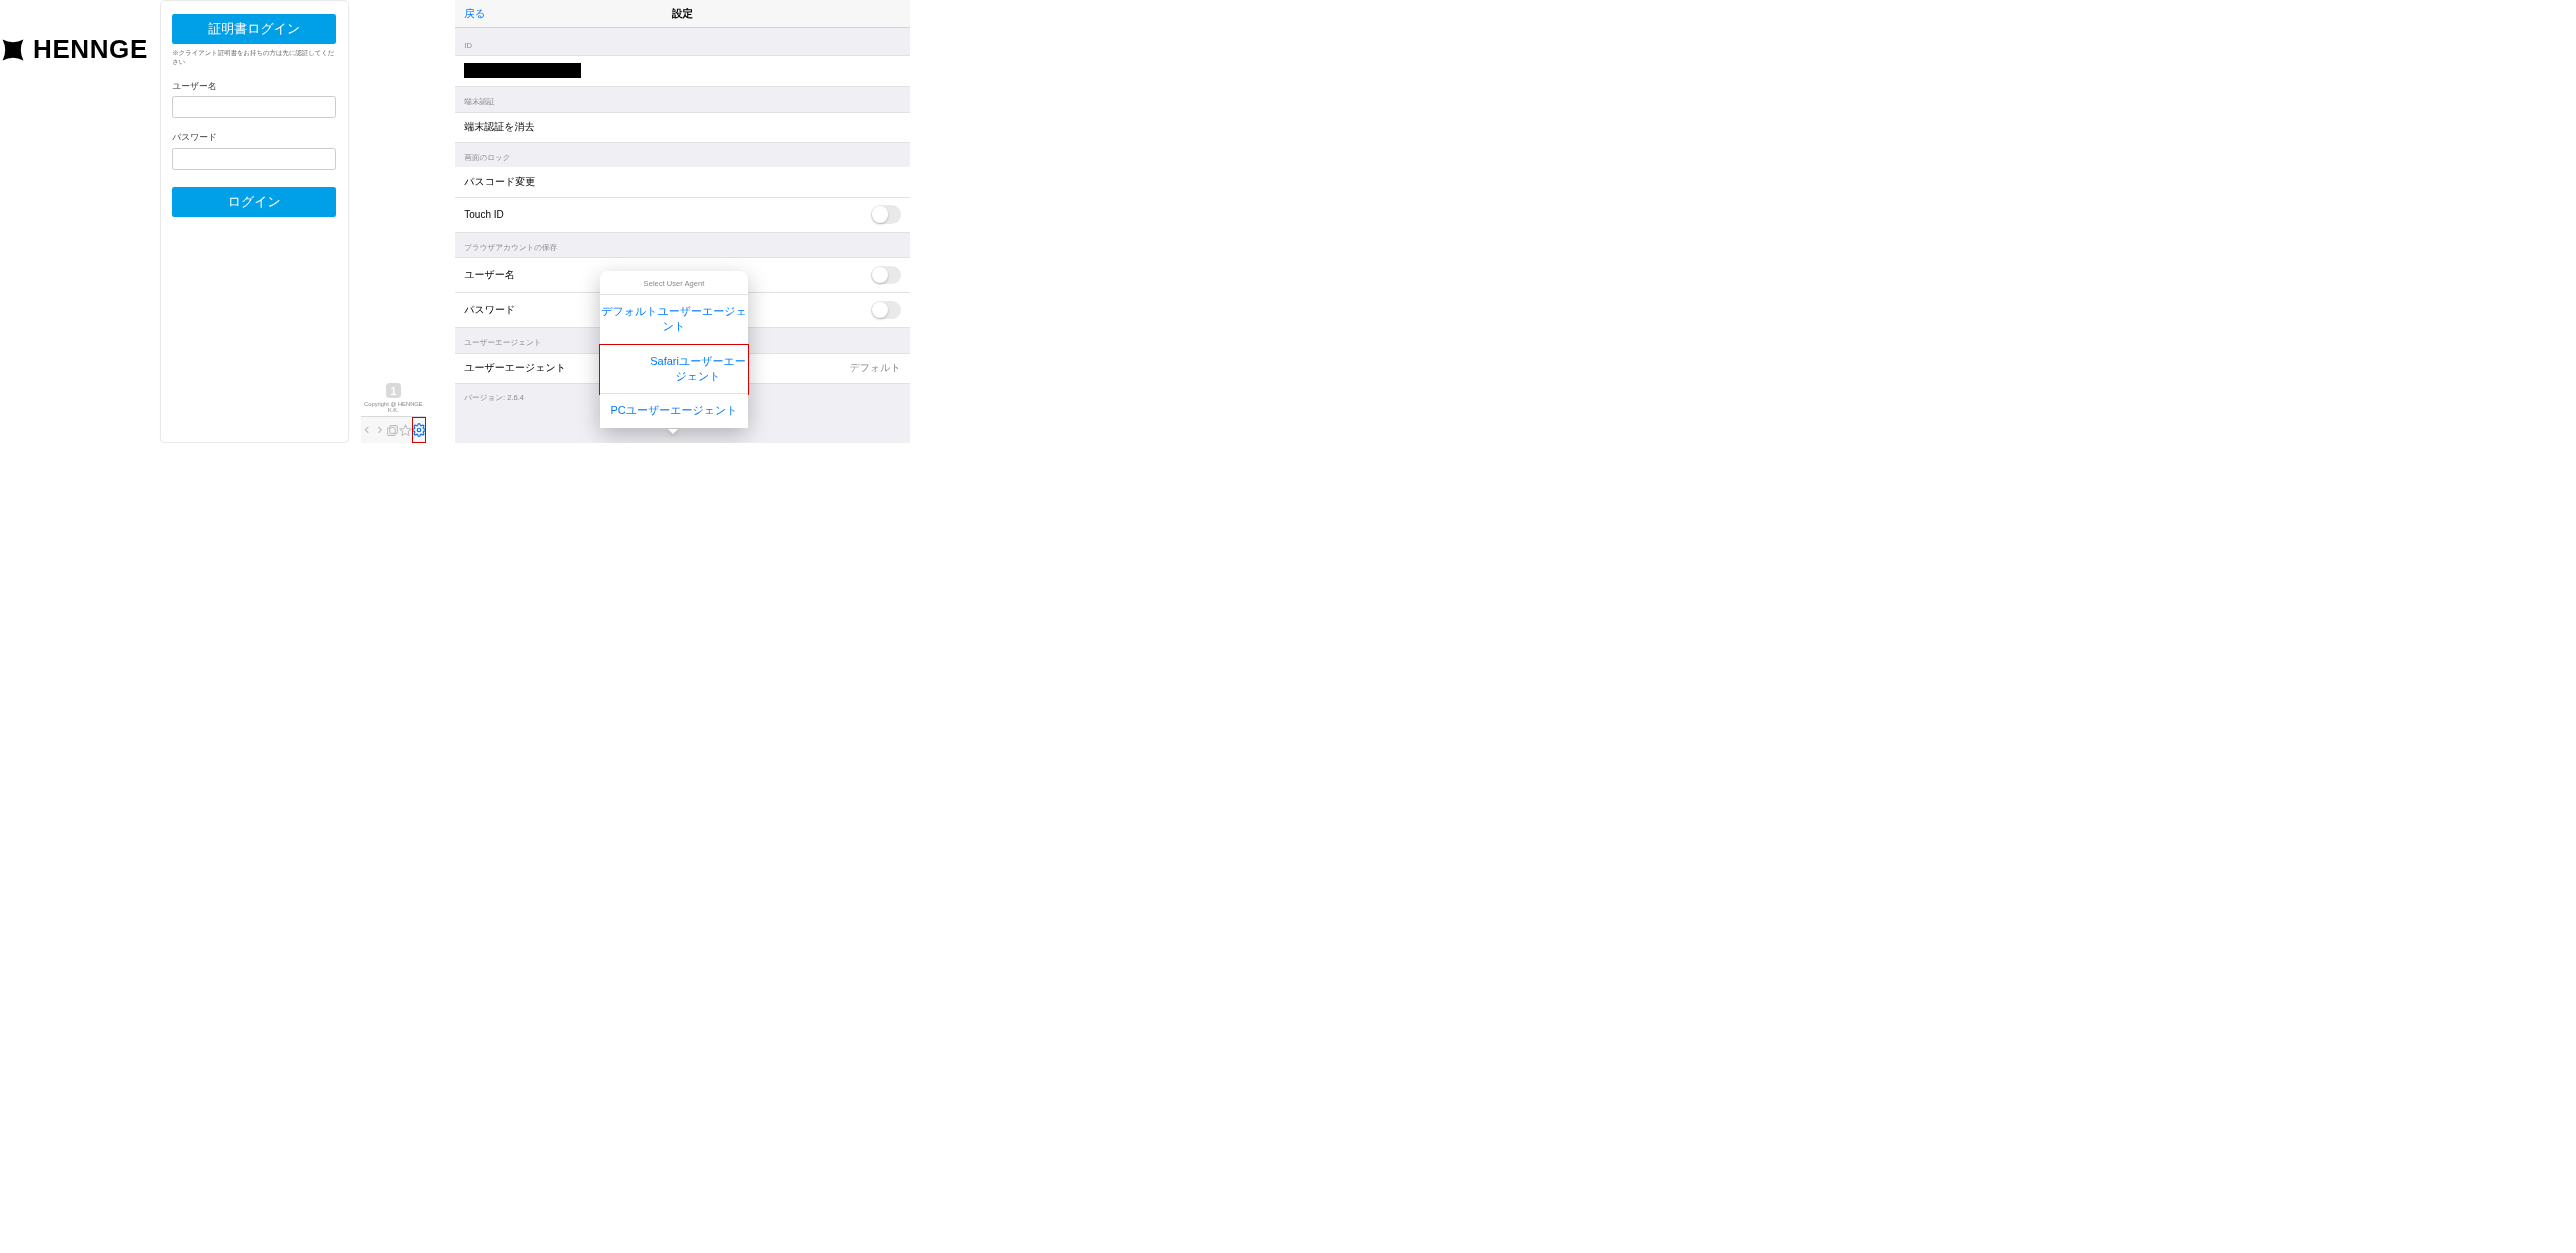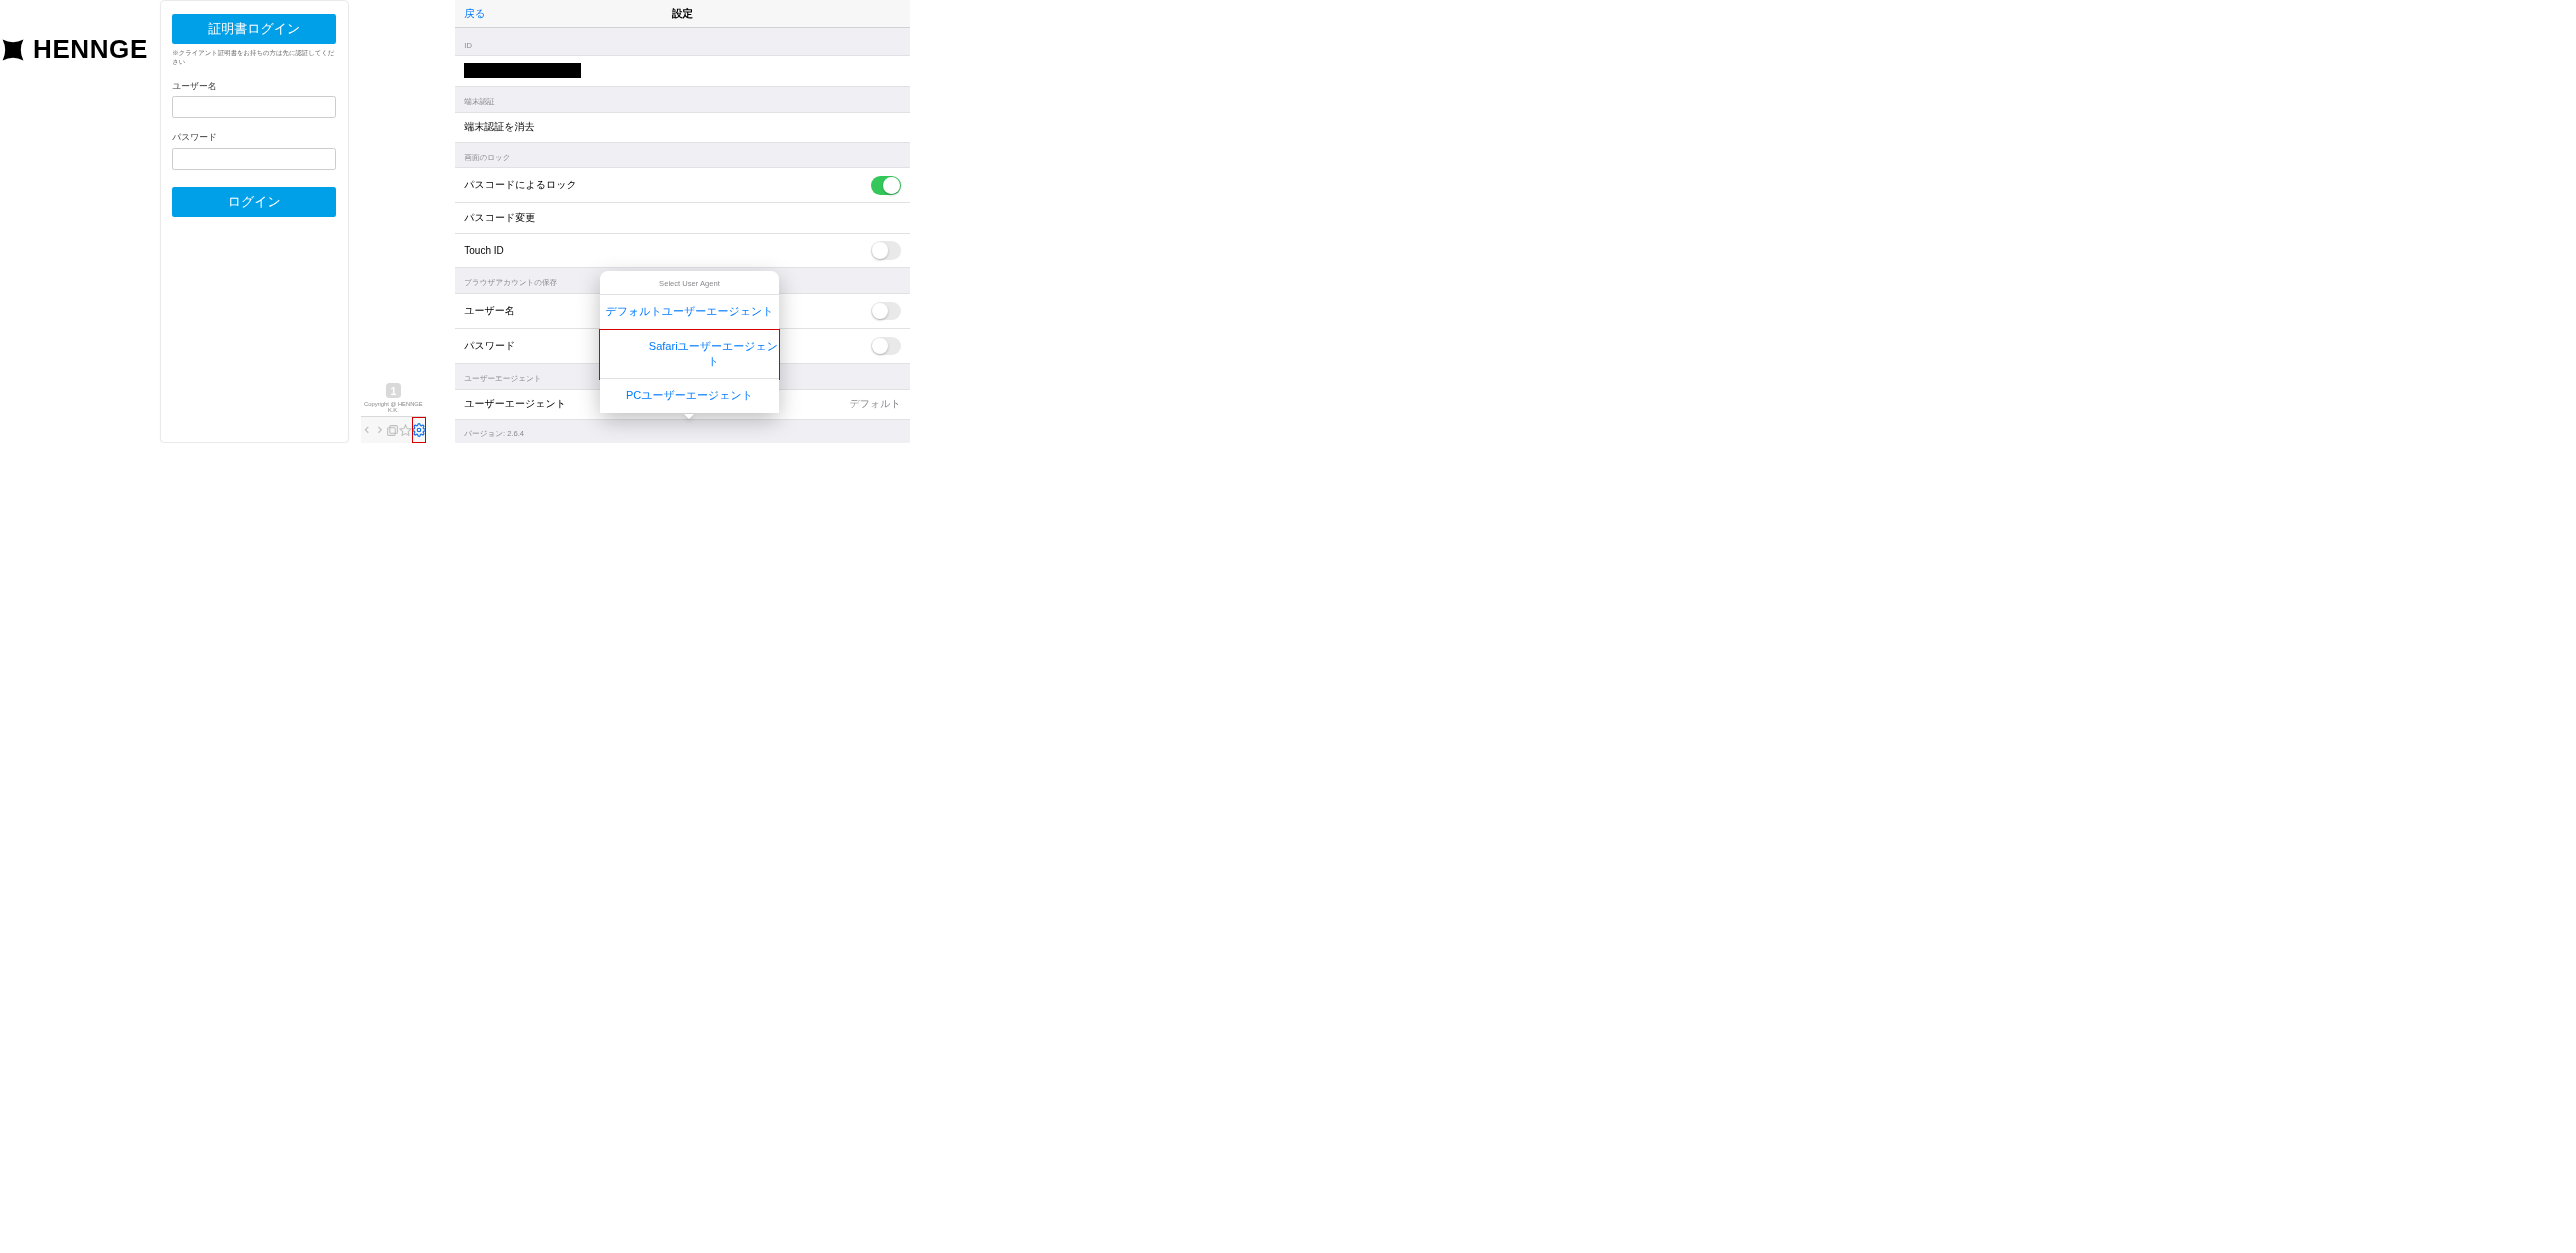--- a/index.html
+++ b/index.html
@@ -49,21 +49,21 @@
     .ios-toggle { width: 30px; height: 18.7px; border-radius: 9.3px; position: relative; }
     .ios-toggle.on { background: #34c759; }
     .ios-toggle.off { background: #e9e9ea; }
     .ios-toggle .knob { position: absolute; top: 1.2px; width: 16.3px; height: 16.3px; border-radius: 8.2px; background: #fff; box-shadow: 0 1.2px 2.3px rgba(0,0,0,0.25); }
     .ios-toggle.on .knob { right: 1.2px; }
     .ios-toggle.off .knob { left: 1.2px; }
 
     .version-row { font-size: 7.6px; color: #8a8a8e; padding: 9.3px 9.3px; background: #efeff4; }
 
     
-    .popover { position: absolute; left: 145px; top: 243px; width: 179px; background: #fff; border-radius: 8px; box-shadow: 0 7px 22px rgba(0,0,0,0.25); overflow: visible; }
+    .popover { position: absolute; left: 145px; top: 243px; width: 148px; background: #fff; border-radius: 8px; box-shadow: 0 7px 22px rgba(0,0,0,0.25); overflow: visible; }
     .popover-title { text-align: center; font-size: 7.6px; color: #8a8a8e; padding: 8.2px 0 5.8px; border-bottom: 0.6px solid #e1e1e4; }
     .popover-item { text-align: center; font-size: 11px; color: #007aff; padding: 9.3px 0; border-bottom: 0.6px solid #e1e1e4; cursor: pointer; background: #fff; width: 100%; border-left: none; border-right: none; border-top: none; }
     .popover-item:last-of-type { border-bottom: none; }
     .popover-item.selected { outline: 1.2px solid #d40000; outline-offset: -0.6px; padding-left: 48px; }
     .popover-tail { position: absolute; bottom: -5.8px; left: 50%; margin-left: -5.8px; width: 0; height: 0; border-left: 5.8px solid transparent; border-right: 5.8px solid transparent; border-top: 5.8px solid #fff; filter: drop-shadow(0 2.3px 2.3px rgba(0,0,0,0.15)); }
   </style>
 </head>
 <body>
 
 <div class="screens">
@@ -153,26 +153,20 @@
       <div class="cell first">
         <span class="id-blackout"></span>
       </div>
 
       <div class="section-header tight">端末認証</div>
       <div class="cell first">
         <span>端末認証を消去</span>
       </div>
 
       <div class="section-header tight">画面のロック</div>
-      <div class="cell first">
-        <span>パスコードによるロック</span>
-        <span class="ios-toggle on">
-            <span class="knob"></span>
-          </span>
-      </div>
       <div class="cell">
         <span>パスコード変更</span>
       </div>
       <div class="cell">
         <span>Touch ID</span>
         <span class="ios-toggle off">
             <span class="knob"></span>
           </span>
       </div>
 

